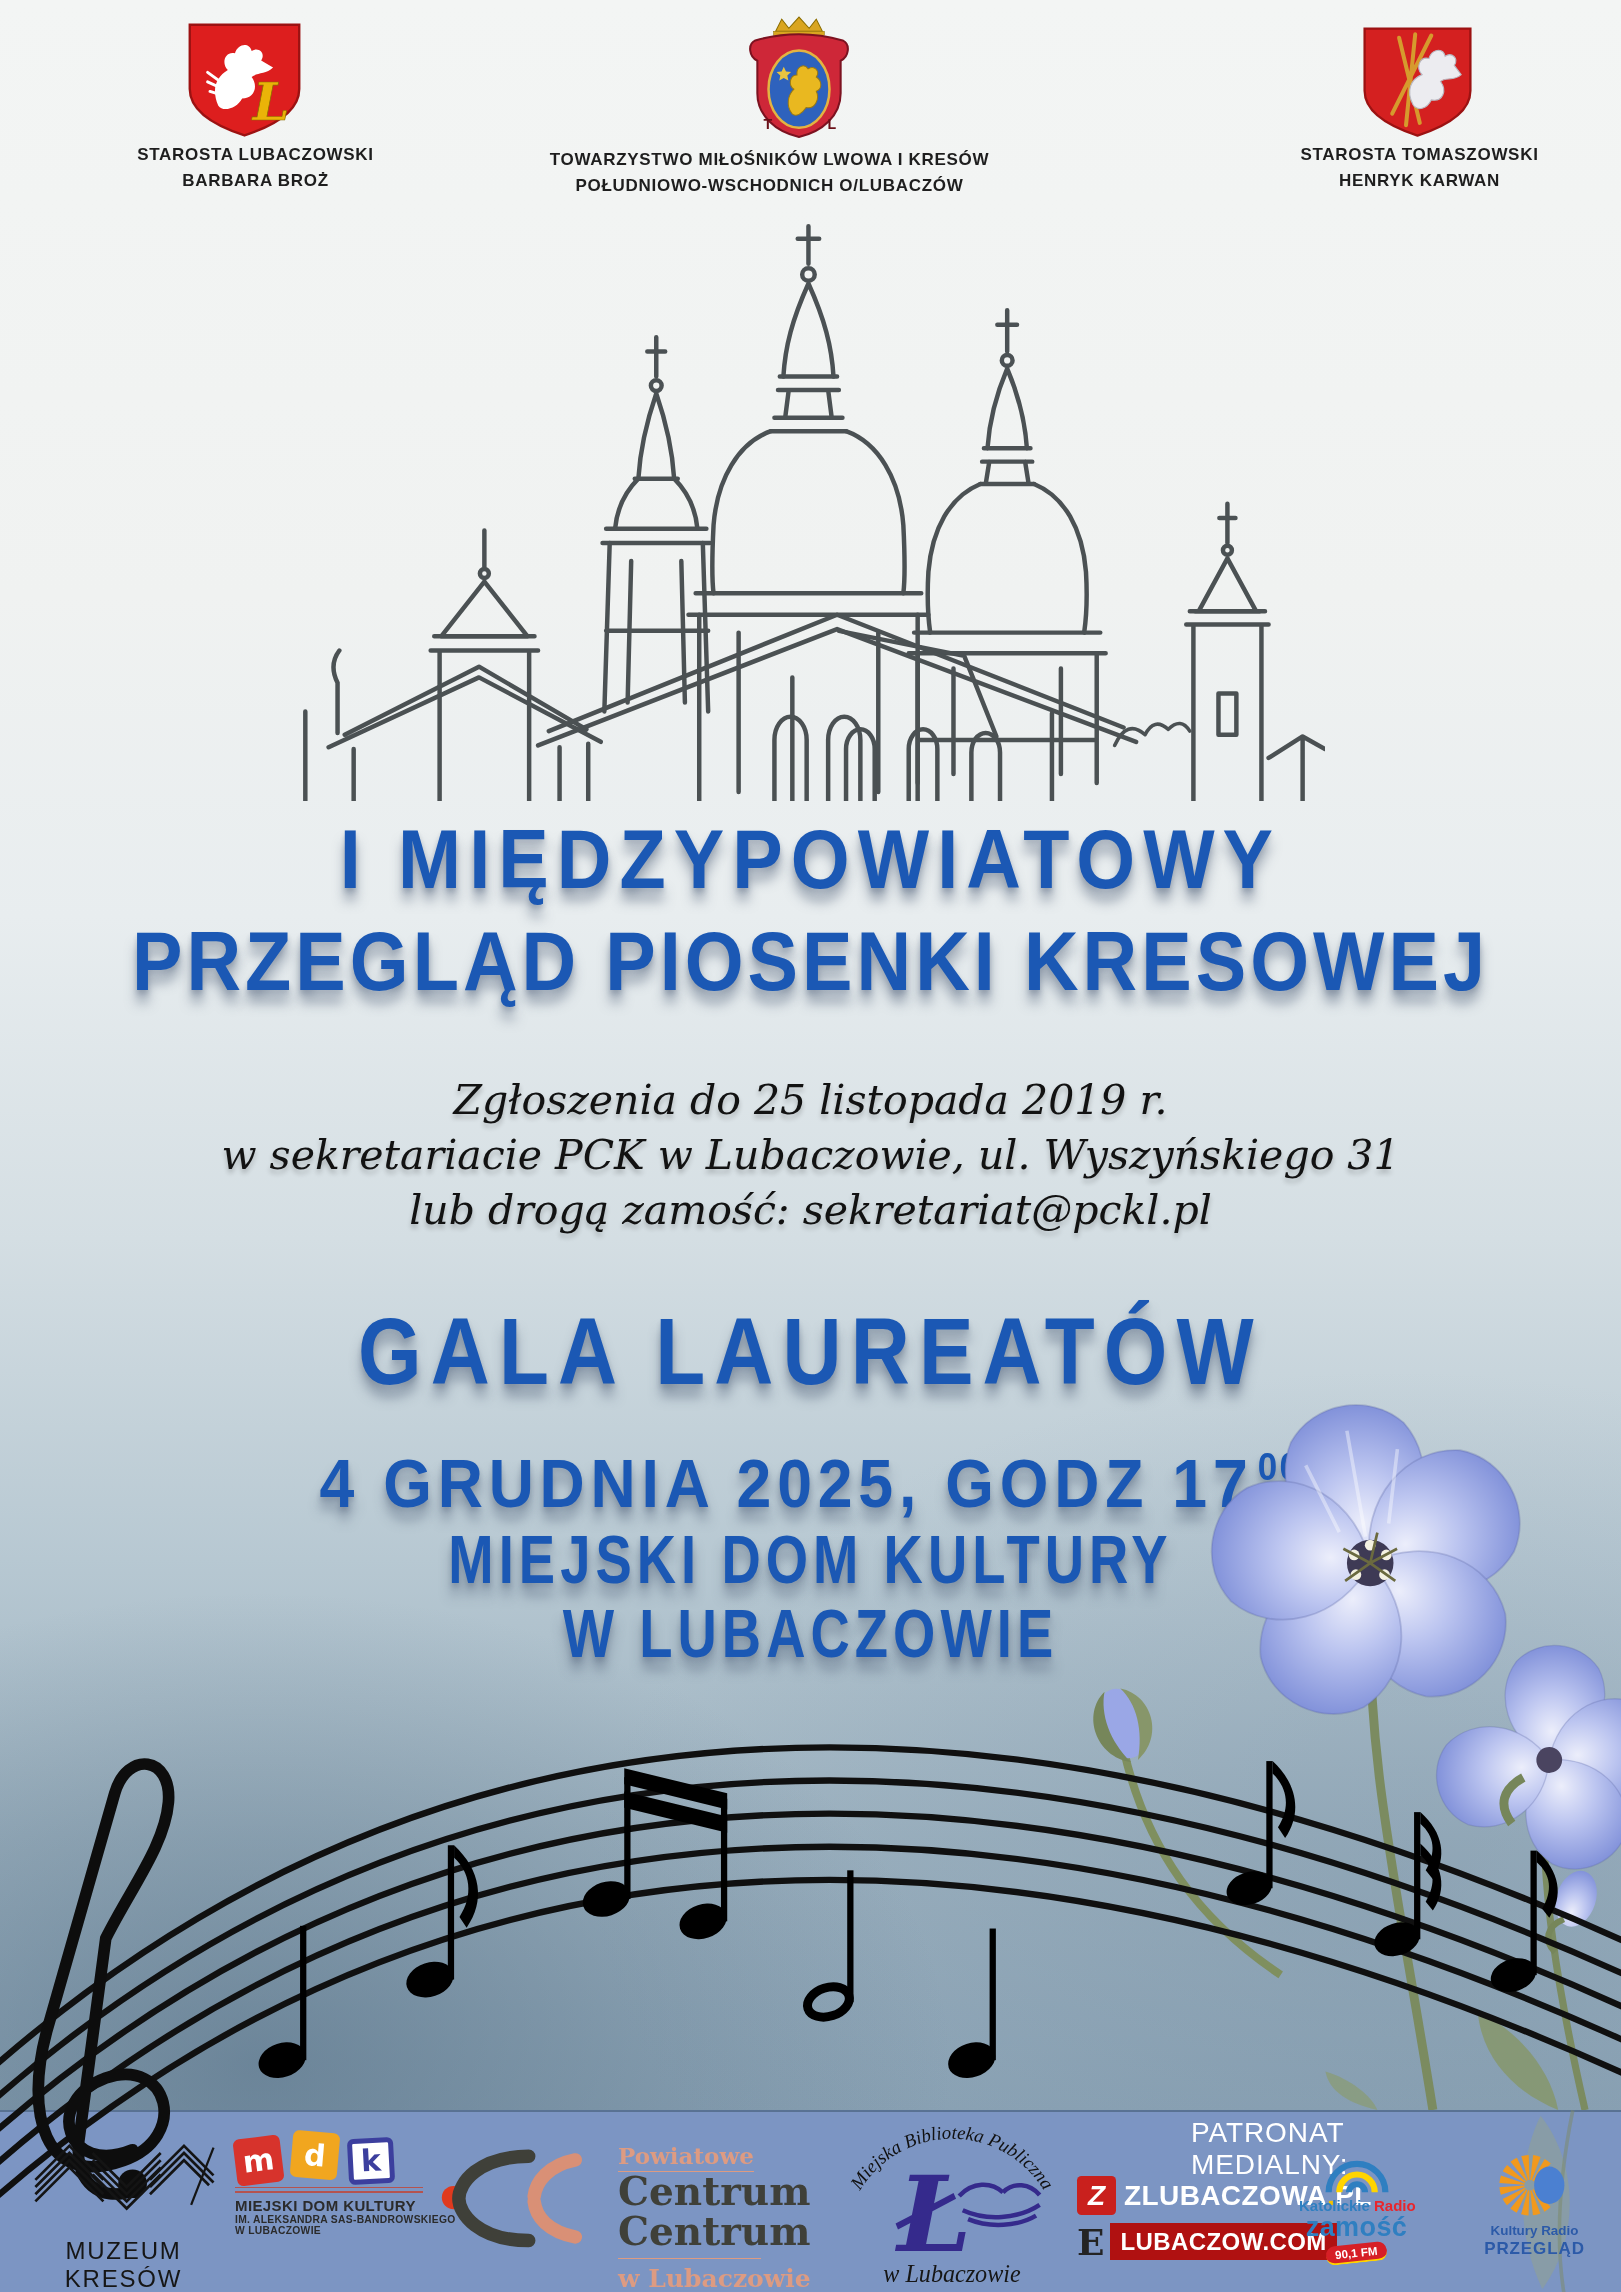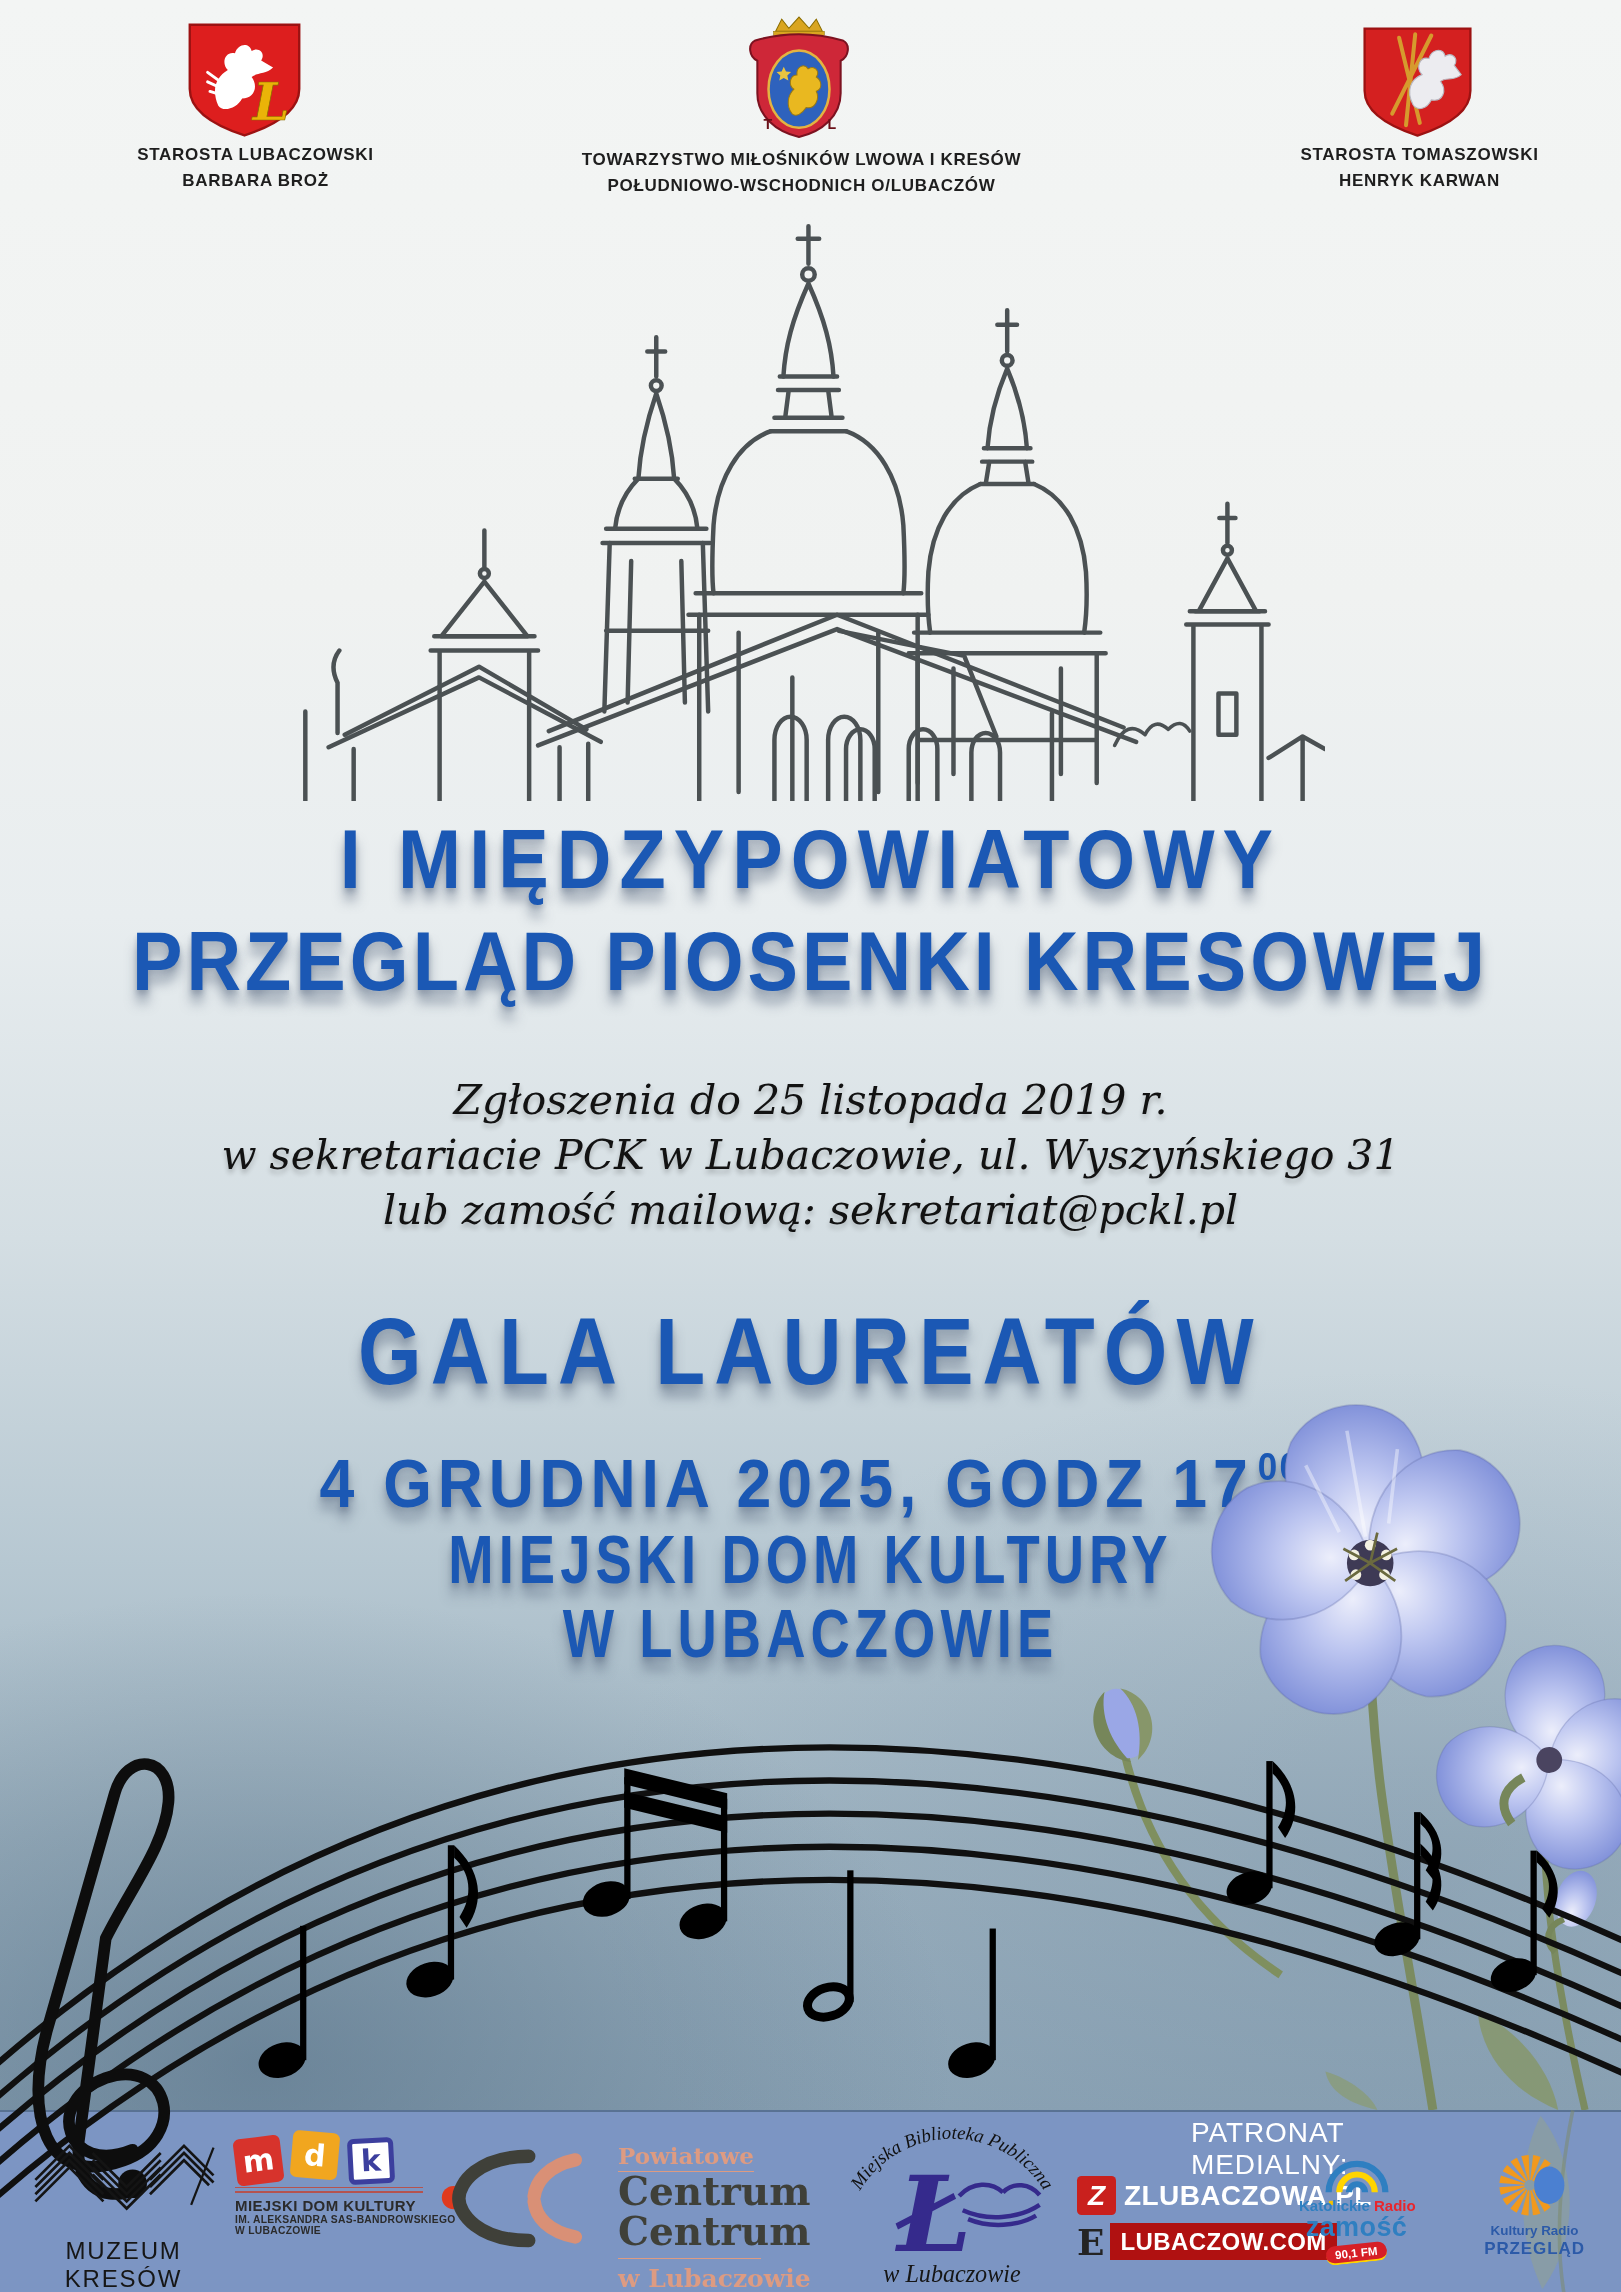--- a/index.html
+++ b/index.html
@@ -108,21 +108,21 @@
   <svg class="abs" style="left:1357px;top:24px;" width="121" height="115" viewBox="0 0 100 100">
     <path d="M4 4 H96 V58 Q96 82 50 97 Q4 82 4 58 Z" fill="#d42020" stroke="#9c1212" stroke-width="2"></path>
     <path d="M34 12 L52 86 M62 10 L28 78 M48 9 L40 88" stroke="#d69a2d" stroke-width="3.5" stroke-linecap="round"></path>
     <path d="M46 70 C40 58 44 48 54 44 C48 38 52 28 60 30 C62 22 72 20 74 28 C80 24 86 30 82 36 L88 44 C82 50 74 46 70 50 C76 58 72 68 62 66 C58 74 50 76 46 70 Z" fill="#ececf0" stroke="#b9b9c2"></path>
   </svg>
 
   <div class="hdr" style="left:81px;top:142px;width:349px;">
     <div>STAROSTA LUBACZOWSKI</div>
     <div>BARBARA BROŻ</div>
   </div>
-  <div class="hdr" style="left:533px;top:147px;width:537px;">
+  <div class="hdr" style="left:501px;top:147px;width:537px;">
     <div>TOWARZYSTWO MIŁOŚNIKÓW LWOWA I KRESÓW</div>
     <div>POŁUDNIOWO-WSCHODNICH O/LUBACZÓW</div>
   </div>
   <div class="hdr" style="left:1245px;top:142px;width:349px;">
     <div>STAROSTA TOMASZOWSKI</div>
     <div>HENRYK KARWAN</div>
   </div>
 
   <svg id="church-svg" class="abs" style="left:291px;top:210px;" width="1034" height="591" viewBox="0 0 1155 660" fill="none" stroke="#3a4043" stroke-width="5" stroke-linecap="round" stroke-linejoin="round" opacity=".9">
 
@@ -172,21 +172,21 @@
 
     <path d="M920 598 q14 -30 34 -12 q10 -20 26 -6 q14 -14 24 2" stroke-width="4"></path>
   </svg>
 
   <div id="title1" class="blue-line">I MIĘDZYPOWIATOWY</div>
   <div id="title2" class="blue-line">PRZEGLĄD PIOSENKI KRESOWEJ</div>
 
   <div id="submission">
     <div>Zgłoszenia do 25 listopada 2019 r.</div>
     <div>w sekretariacie PCK w Lubaczowie, ul. Wyszyńskiego 31</div>
-    <div>lub zamość mailową: sekretariat@pckl.pl</div>
+    <div>lub drogą zamość: sekretariat@pckl.pl</div>
   </div>
 
   <div id="gala" class="blue-line">GALA LAUREATÓW</div>
   <div id="date-line" class="blue-line">
     <span>4 GRUDNIA 2025, GODZ 17</span><span class="hours-sup">00</span>
   </div>
   <div id="venue1" class="blue-line">MIEJSKI DOM KULTURY</div>
   <div id="venue2" class="blue-line">W LUBACZOWIE</div>
 
   <svg id="flower-svg" class="abs" style="right:0;top:1384px;" width="609" height="726" viewBox="0 0 680 811">

